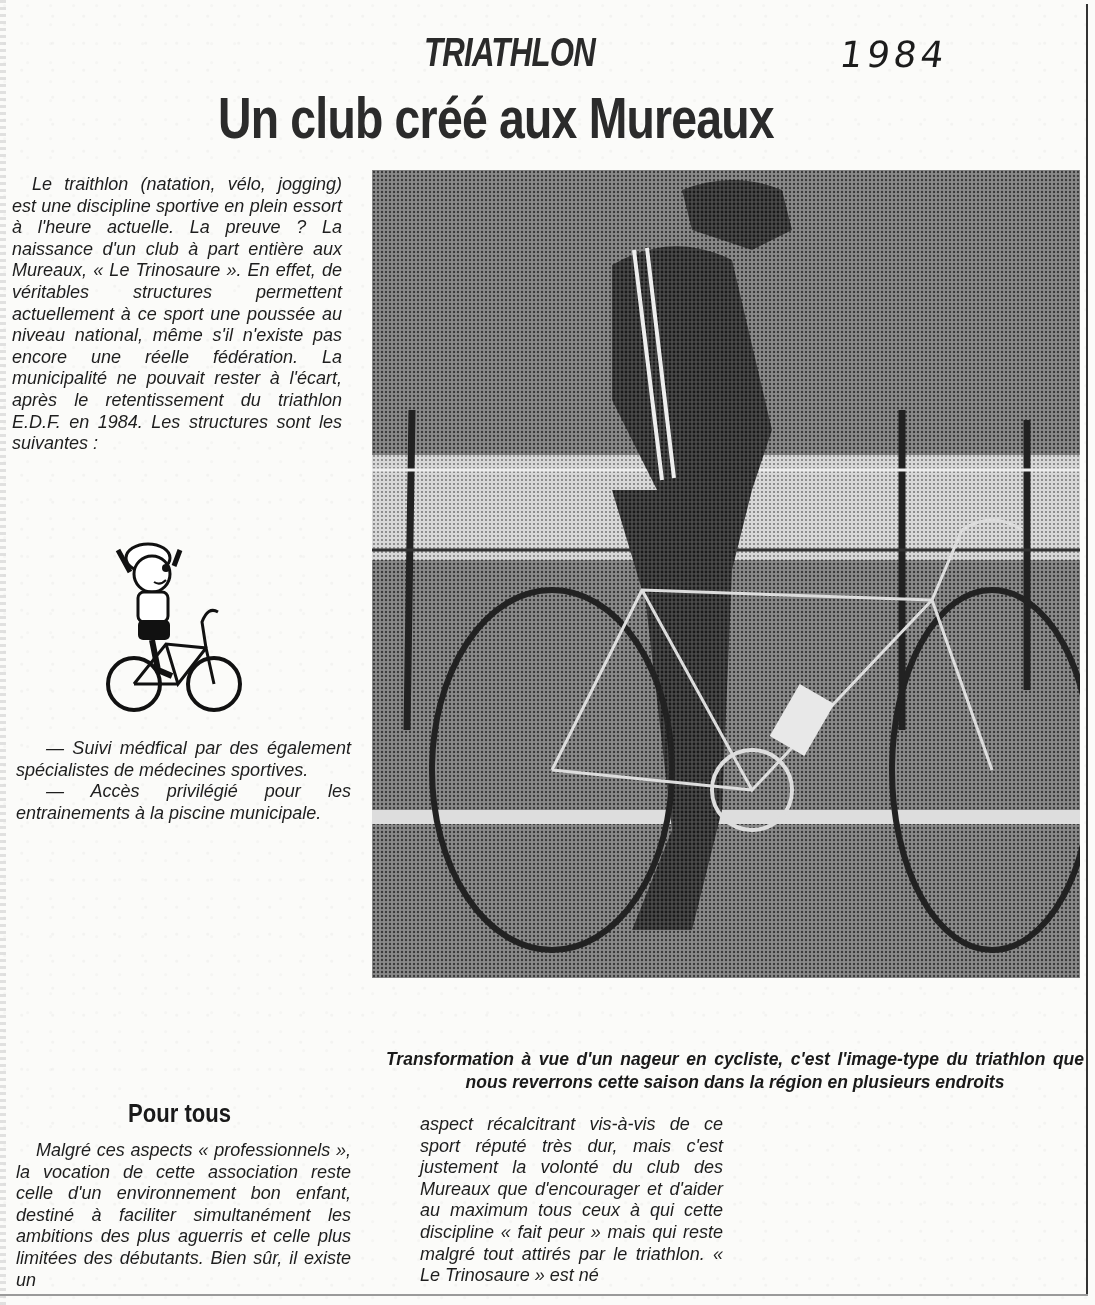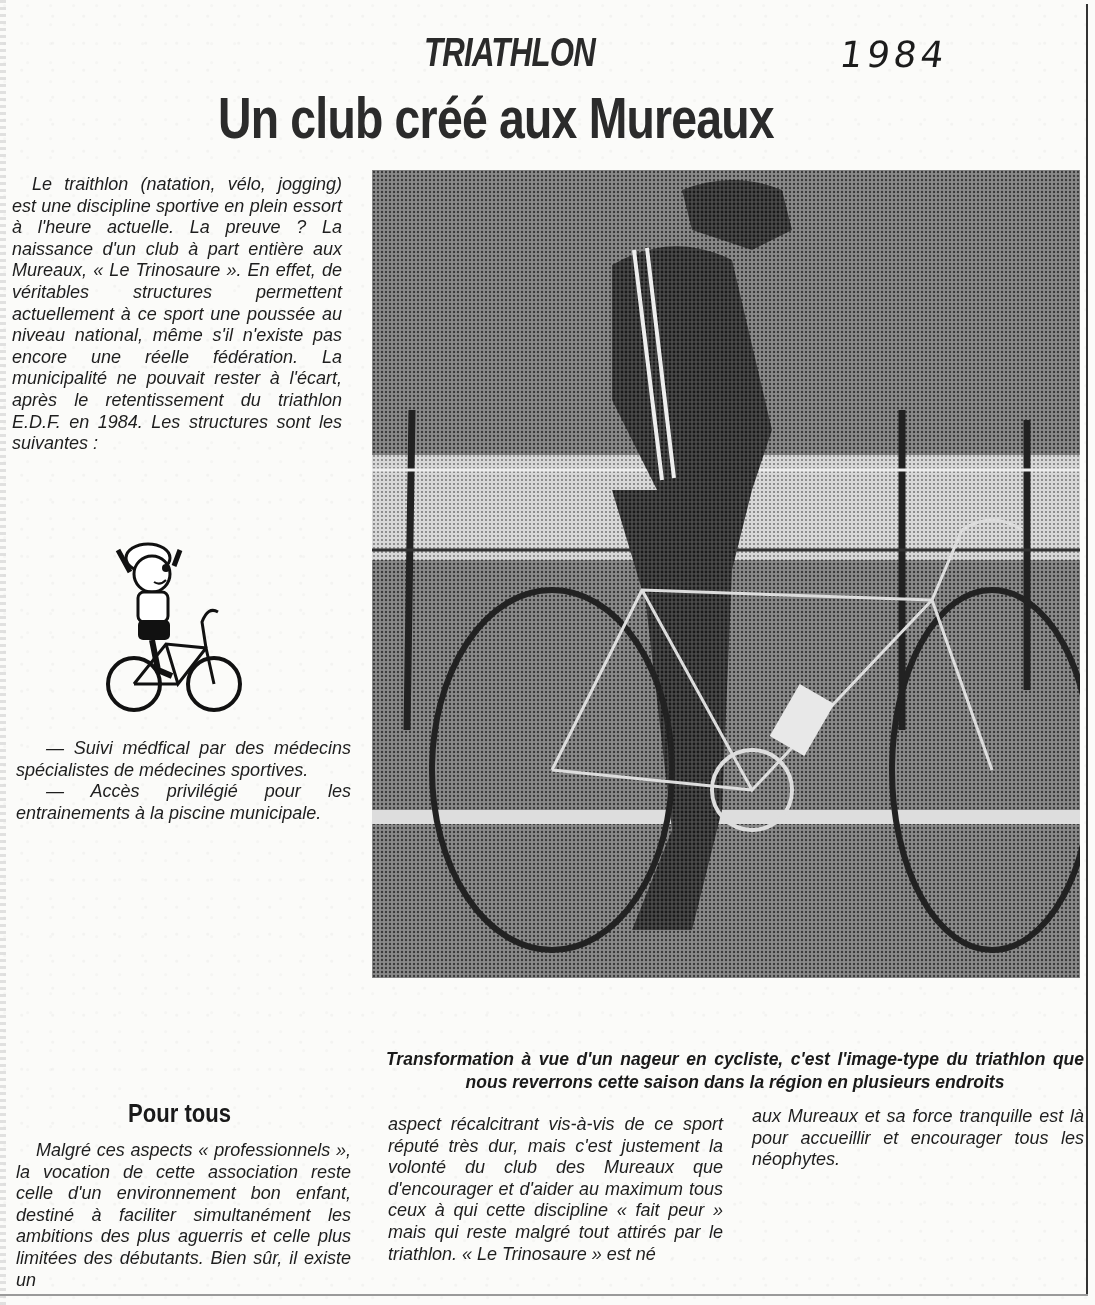--- a/index.html
+++ b/index.html
@@ -46,21 +46,21 @@
     font-family:"Liberation Sans", sans-serif; font-weight:bold;
     font-size:58px; letter-spacing:-1px; color:#2b2b2b;
     transform:scaleX(0.8); transform-origin:left top; white-space:nowrap;
   }
   .col {
     position:absolute; font-size:18px; line-height:21.6px; color:#1e1e1e;
     text-align:justify;
     font-style:italic;
   }
   .col p { margin:0; text-indent:20px; }
-  .col p.noindent { text-indent:0; }
+  .col p.noindent { text-indent:0;margin-left:32px; }
   .col p.item { text-indent:30px; }
   .col1a { left:12px; top:174px; width:330px; }
   .col1b { left:16px; top:738px; width:335px; }
   .col1c { left:16px; top:1140px; width:335px; }
   .col2 { left:388px; top:1114px; width:335px; }
   .col3 { left:752px; top:1106px; width:332px; }
   .subhead {
     position:absolute; left:128px; top:1098px;
     font-family:"Liberation Sans", sans-serif; font-weight:bold;
     font-size:26px; color:#1a1a1a; transform:scaleX(0.85); transform-origin:left top;
@@ -108,21 +108,21 @@
     <circle cx="70" cy="32" r="4" fill="#111"></circle>
     <path d="M58 46 Q64 50 70 44" stroke="#111" stroke-width="2" fill="none"></path>
     <path d="M34 36 L22 14 M78 30 L84 14" stroke="#111" stroke-width="5"></path>
     <rect x="42" y="56" width="30" height="30" rx="6" fill="#fff" stroke="#111" stroke-width="3"></rect>
     <rect x="42" y="84" width="32" height="20" rx="5" fill="#111"></rect>
     <path d="M56 104 L62 134 L76 140" stroke="#111" stroke-width="6" fill="none"></path>
   </svg>
 </div>
 
 <div class="col col1b">
-  <p class="item">— Suivi médfical par des médecins spécialistes de médecines sportives.</p>
+  <p class="item">— Suivi médfical par des également spécialistes de médecines sportives.</p>
   <p class="item">— Accès privilégié pour les entrainements à la piscine municipale.</p>
 </div>
 
 <div class="photo">
   <svg width="708" height="808" viewBox="0 0 708 808">
     <defs>
       <pattern id="halftone" width="4" height="4" patternUnits="userSpaceOnUse">
         <rect width="4" height="4" fill="#8a8a8a"></rect>
         <circle cx="2" cy="2" r="1.2" fill="#3a3a3a"></circle>
       </pattern>
@@ -171,14 +171,13 @@
 
 <div class="col col1c">
   <p>Malgré ces aspects « professionnels », la vocation de cette association reste celle d'un environnement bon enfant, destiné à faciliter simultanément les ambitions des plus aguerris et celle plus limitées des débutants. Bien sûr, il existe un</p>
 </div>
 
 <div class="col col2">
   <p class="noindent">aspect récalcitrant vis-à-vis de ce sport réputé très dur, mais c'est justement la volonté du club des Mureaux que d'encourager et d'aider au maximum tous ceux à qui cette discipline « fait peur » mais qui reste malgré tout attirés par le triathlon. « Le Trinosaure » est né</p>
 </div>
 
 <div class="col col3">
-  <p class="noindent">aux Mureaux et sa force tranquille est là pour accueillir et encourager tous les néophytes.</p>
 </div>
 
 </body></html>

